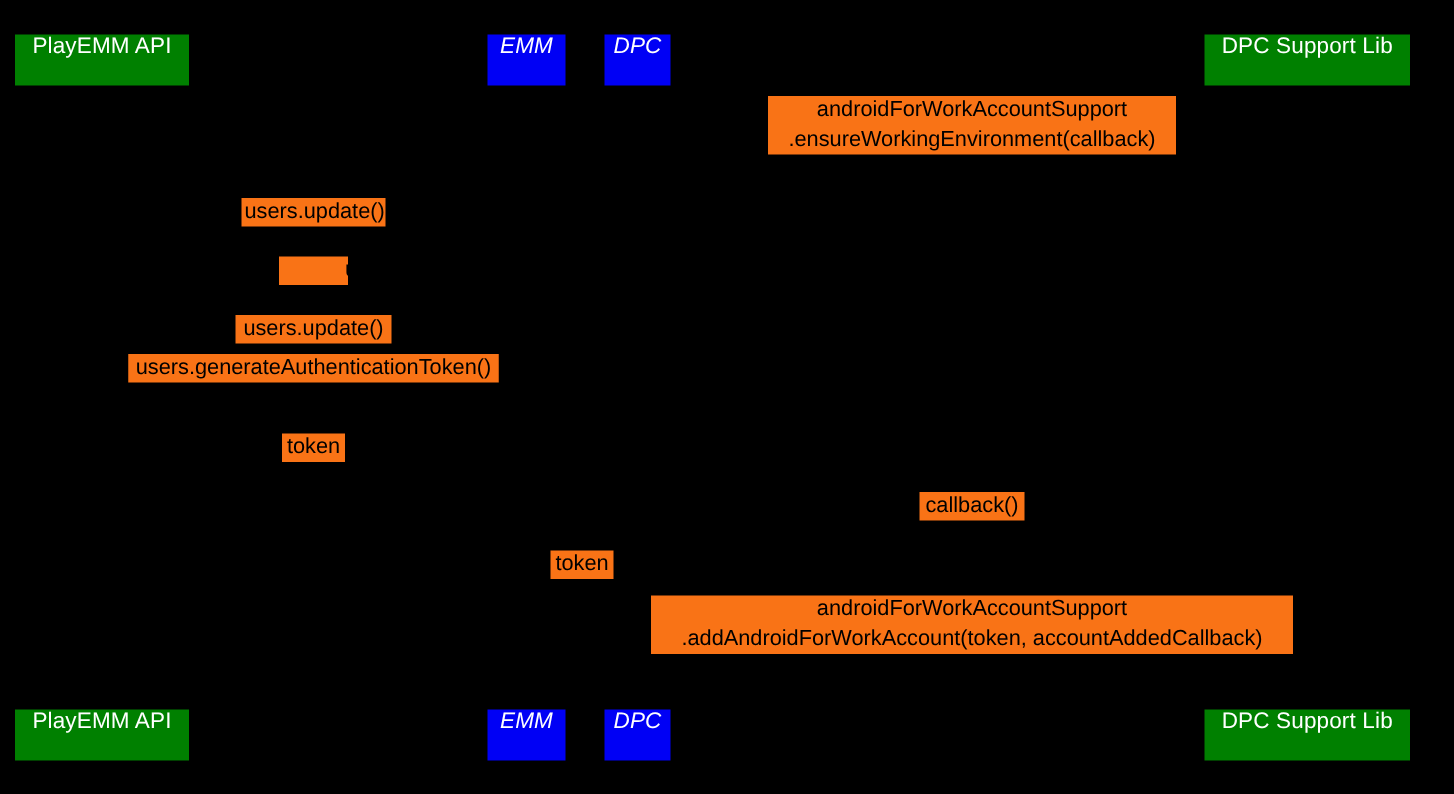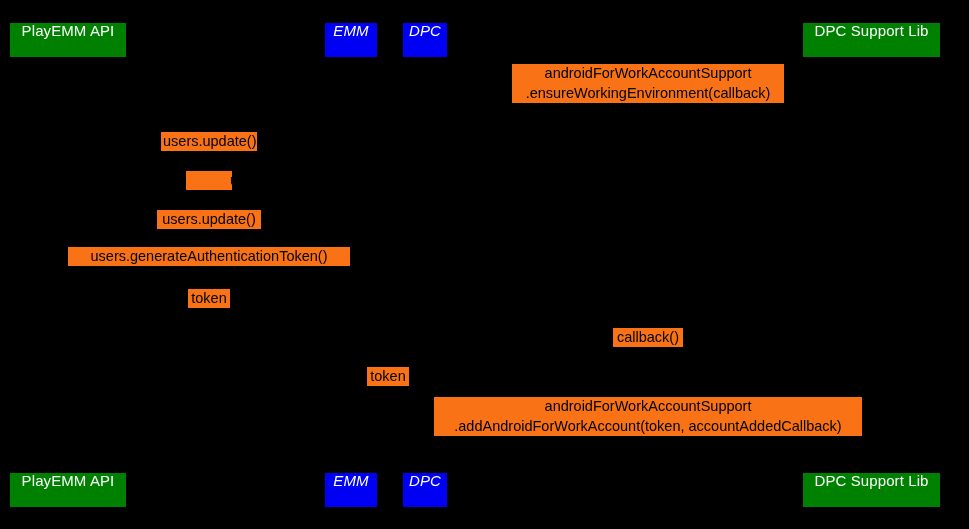--- a/index.html
+++ b/index.html
@@ -111,21 +111,21 @@
 
   <div class="msg-label two-line" style="left:648px;top:64px;width:272px;">androidForWorkAccountSupport
 .ensureWorkingEnvironment(callback)</div>
 
   <div class="msg-label" style="left:209px;top:132px;width:96px;">users.update()</div>
 
   <div class="msg-label" style="left:209px;top:171px;width:44px;padding-left:44px;">userID</div>
 
   <div class="msg-label" style="left:209px;top:210px;width:104px;">users.update()</div>
 
-  <div class="msg-label" style="left:209px;top:247px;width:282px;">users.generateAuthenticationToken()</div>
+  <div class="msg-label" style="left:209px;top:236px;width:247px;">users.generateAuthenticationToken()</div>
 
   <div class="msg-label" style="left:209px;top:289px;width:42px;">token</div>
 
   <div class="msg-label" style="left:648px;top:328px;width:70px;">callback()</div>
 
   <div class="msg-label" style="left:388px;top:367px;width:42px;">token</div>
 
   <div class="msg-label two-line" style="left:648px;top:397px;width:428px;">androidForWorkAccountSupport
 .addAndroidForWorkAccount(token, accountAddedCallback)</div>
 

